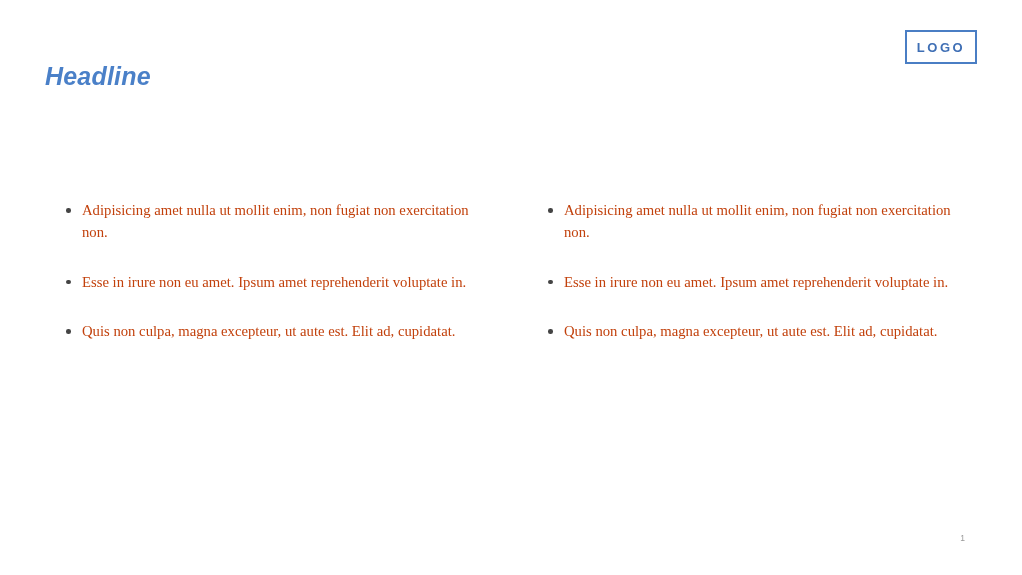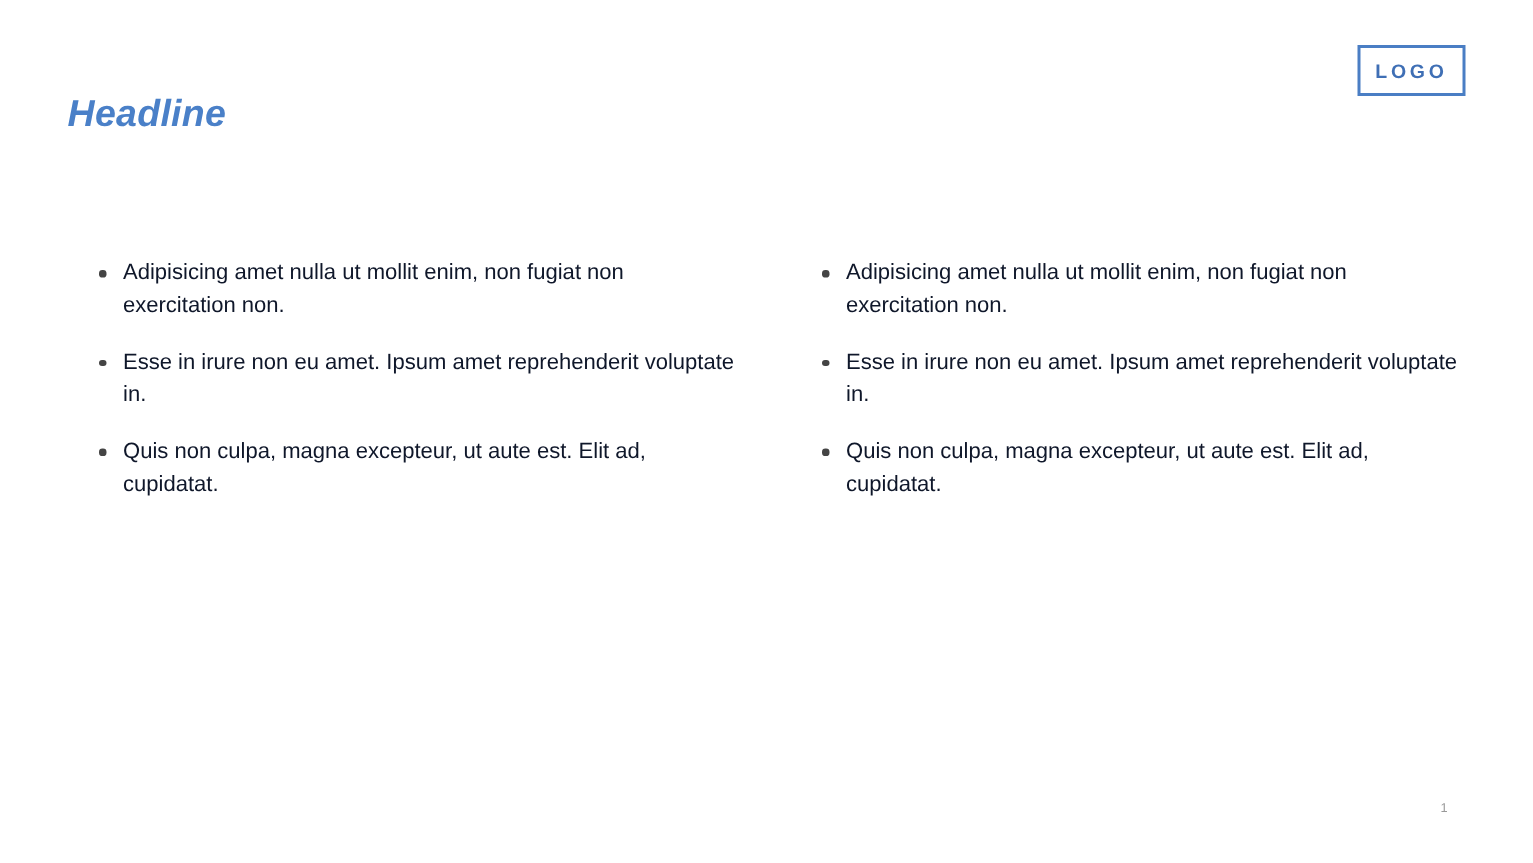--- a/index.html
+++ b/index.html
@@ -68,22 +68,23 @@
     margin: 0;
     padding: 0;
     list-style: none;
   }
   .bullet-item {
     position: relative;
     padding-left: 37px;
     margin-bottom: 16px;
     font-size: 14.7px;
     line-height: 1.48;
-    color: #0f172a;
-    font-family: Liberation Sans, sans-serif;
+    color: #c2410c;
+    font-family: Liberation Serif, serif;
+    margin-top: 28px;
   }
   .bullet-item::before {
     content: "";
     position: absolute;
     left: 21px;
     top: 8px;
     width: 4.5px;
     height: 4.5px;
     background: #444444;
     border-radius: 50%;

